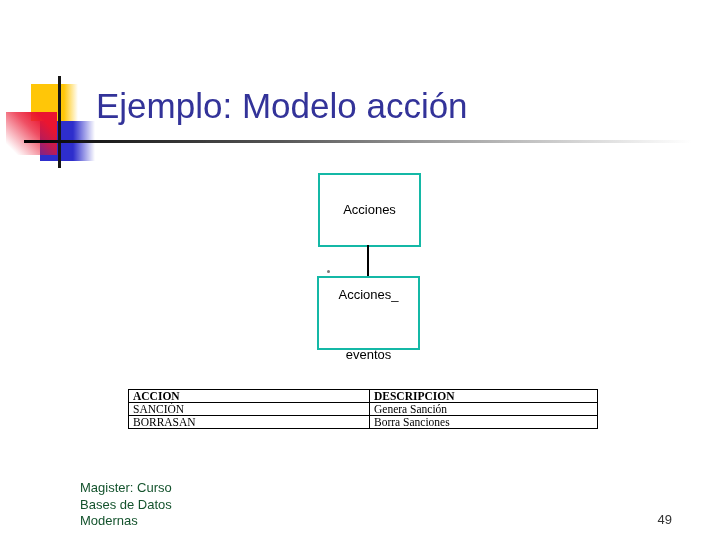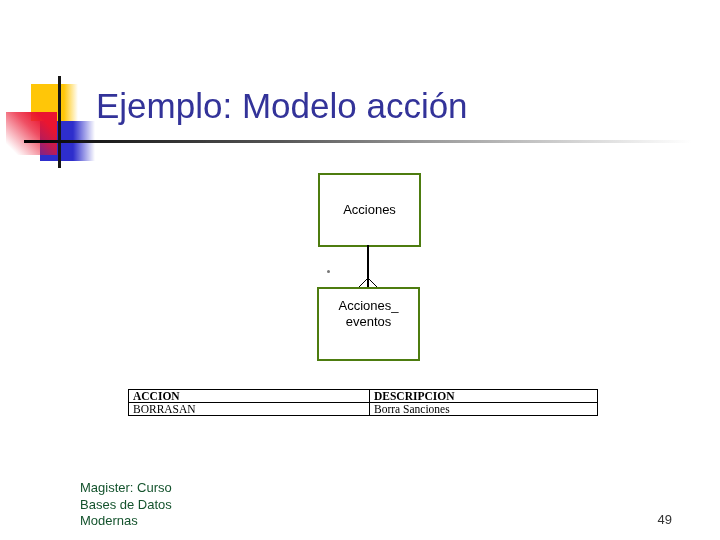--- a/index.html
+++ b/index.html
@@ -28,27 +28,27 @@
     background:linear-gradient(to right, #000000 0%, #1d1d1d 12%, #555555 38%, #999999 60%, #c8c8c8 78%, #f1f1f1 94%, #ffffff 100%);
   }
   
   .title {
     position:absolute; left:96px; top:86px; margin:0;
     font-size:35px; font-weight:400; color:#333399; letter-spacing:0;
     font-family:"Liberation Sans", sans-serif; white-space:nowrap;
   }
   
   .entity-box {
-    position:absolute; box-sizing:border-box; border:2px solid #4d7c0f;
+    position:absolute; box-sizing:border-box; border:2px solid #14b8a6;
     background:#ffffff; color:#000000; font-size:13px;
     display:flex; flex-direction:column; align-items:center; justify-content:center;
     text-align:center; line-height:16px;
   }
   .box-top    { left:318px; top:173px; width:103px; height:74px; }
-  .box-bottom { left:317px; top:287px; width:103px; height:74px; justify-content:flex-start; padding-top:9px; }
+  .box-bottom { left:317px; top:276px; width:103px; height:74px; justify-content:flex-start; padding-top:9px;gap:44px; }
   .connector-svg { position:absolute; left:340px; top:245px; width:56px; height:49px; }
   .connector-dot {
     position:absolute; left:327px; top:270px; width:3px; height:3px;
     background:#777777; border-radius:50%;
   }
   
   .report-table {
     position:absolute; left:128px; top:389px; width:470px;
     border-collapse:collapse; table-layout:fixed;
     font-family:"Liberation Serif", serif; font-size:11.5px; color:#000000;
@@ -105,20 +105,24 @@
 
   <table class="report-table">
     <thead>
       <tr>
         <th class="col-accion">ACCION</th>
         <th>DESCRIPCION</th>
       </tr>
     </thead>
     <tbody>
       <tr>
+        <td>SANCIÓN</td>
+        <td>Genera Sanción</td>
+      </tr>
+      <tr>
         <td>BORRASAN</td>
         <td>Borra Sanciones</td>
       </tr>
     </tbody>
   </table>
 
 
   <div class="footer">
     <div>Magister: Curso</div>
     <div>Bases de Datos</div>

